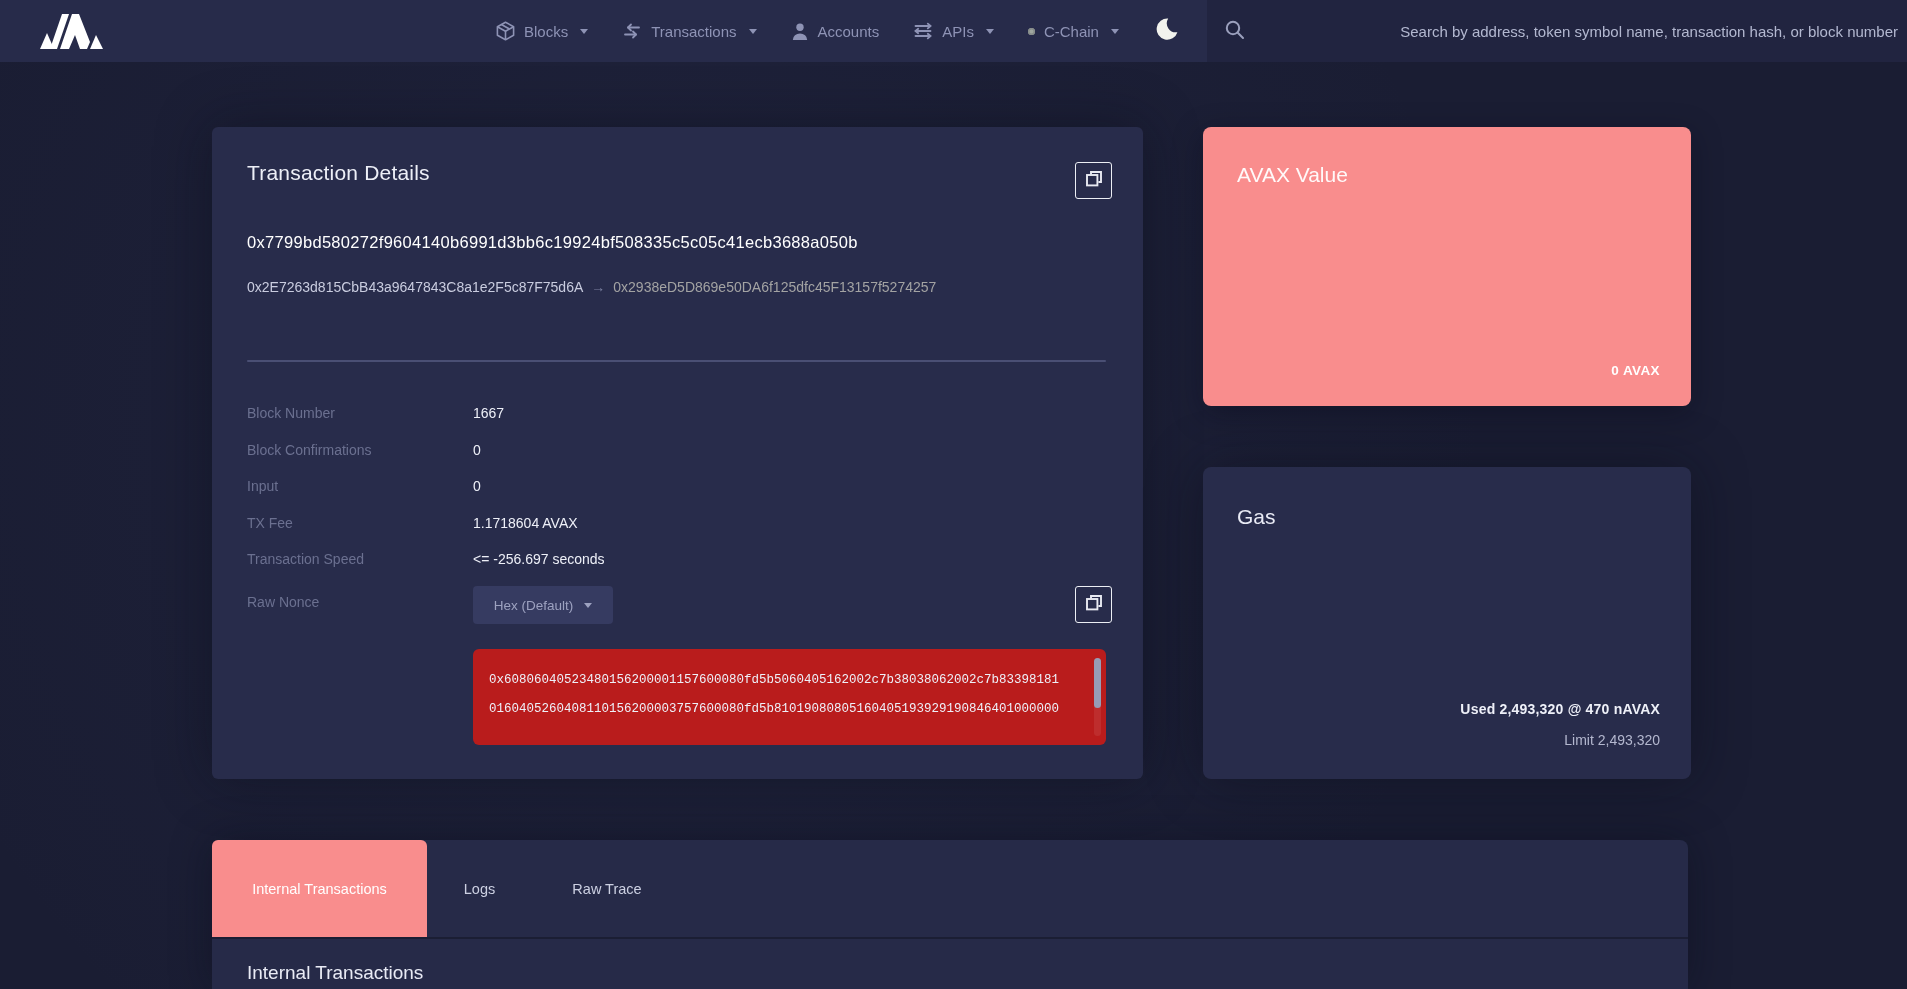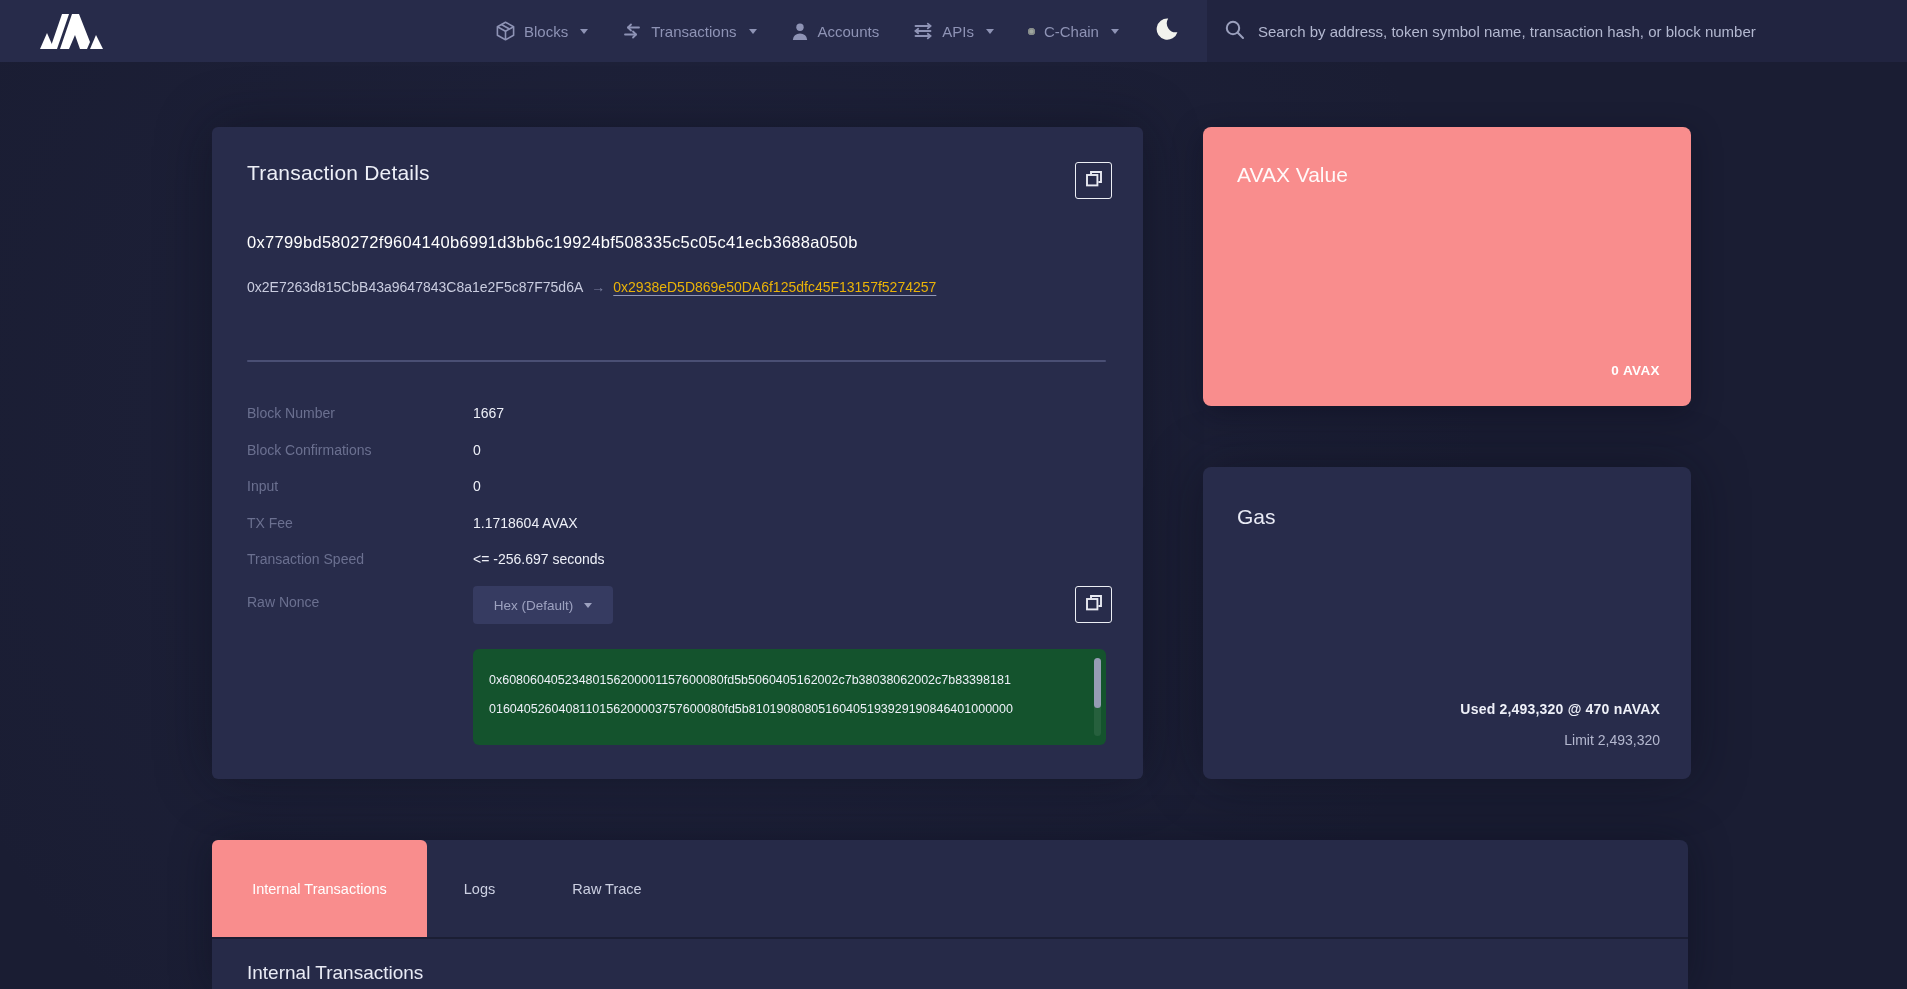--- a/index.html
+++ b/index.html
@@ -16,60 +16,60 @@
   .logo { position:absolute; left:38px; top:12px; width:66px; height:38px; cursor:pointer; }
   .nav-menu { position:absolute; left:496px; top:0; height:62px; display:flex; align-items:center; gap:34px; }
   .nav-item { display:flex; align-items:center; gap:9px; color:#8e93b5; font-size:15px; cursor:pointer; white-space:nowrap; }
   .nav-item svg { display:block; }
   .caret { width:0; height:0; border-left:4.5px solid transparent; border-right:4.5px solid transparent; border-top:5px solid #8e93b5; margin-left:3px; }
   .chain-dot { width:7px; height:7px; border-radius:50%; background:#9fa69f; box-shadow:inset 0 0 0 1.5px #868c8a; }
   .moon-btn { display:flex; align-items:center; cursor:pointer; margin-left:2px; }
   .search { position:absolute; left:1207px; top:0; width:700px; height:62px; background:#212440; display:flex; align-items:center; padding-left:17px; }
   .search input {
     background:transparent; border:none; outline:none; margin-left:13px;
-    color:#a3a3a3; font-size:15px; width:640px; font-family:"Liberation Sans", sans-serif;
+    color:#a3a3a3; font-size:15px; width:640px; font-family:"Liberation Sans", sans-serif;text-align:right;
   }
   .search input::placeholder { color:#b3b8d0; opacity:1; }
 
   
   .card { position:absolute; background:#282c4b; border-radius:6px; box-shadow:0 0 55px rgba(8,10,22,.45); }
   .card-main { left:212px; top:127px; width:931px; height:652px; }
   .card-title { position:absolute; left:35px; top:34px; font-size:21px; color:#edeff7; letter-spacing:.2px; }
 
   .copy-btn {
     position:absolute; width:37px; height:37px; border:1px solid #eceef4; border-radius:3px;
     display:flex; align-items:center; justify-content:center; cursor:pointer; background:transparent;
   }
   .copy-btn-top { top:35px; right:31px; }
   .copy-btn-raw { top:459px; right:31px; }
 
   .tx-hash { position:absolute; left:35px; top:106px; font-size:16.5px; letter-spacing:.3px; color:#ffffff; }
   .tx-addr { position:absolute; left:35px; top:152px; font-size:14px; color:#c9ccdf; }
   .tx-addr .arrow { color:#7b80a0; margin:0 8px; }
-  .tx-addr .to-link { color:#eab308; text-decoration:underline; text-underline-offset:3px; text-decoration-color:#9298b6; cursor:pointer; }
+  .tx-addr .to-link { color:#a3a3a3; text-underline-offset:3px; text-decoration-color:#9298b6; cursor:pointer; }
   .tx-status { position:absolute; left:35px; top:183px; font-size:13.5px; }
   .tx-type { color:#e6837d; }
   .tx-success { color:#2fcb72; margin-left:40px; }
   .tx-time { color:#70759a; margin-left:32px; }
   .divider { position:absolute; left:35px; top:233px; width:859px; height:2px; background:#4a4f74; border-radius:1px; }
 
   .fields { position:absolute; left:35px; top:279px; }
   .frow { display:flex; margin-bottom:22.5px; font-size:14px; line-height:14px; }
   .frow .flabel { width:226px; color:#6b7090; }
   .frow .fvalue { color:#eef0f8; }
 
   .raw-label { position:absolute; left:35px; top:467px; font-size:14px; color:#6b7090; }
   .hex-select {
     position:absolute; left:261px; top:459px; width:140px; height:38px; background:#363b61; border-radius:4px;
     display:flex; align-items:center; justify-content:center; gap:8px; color:#9da2c0; font-size:13.5px; cursor:pointer;
   }
   .hex-select .caret { border-top-color:#9da2c0; }
   .hex-box {
-    position:absolute; left:261px; top:522px; width:633px; height:96px; background:#14532d; border-radius:6px;
-    font-family:Liberation Sans, sans-serif; font-size:12.5px; color:#eef0f8;
+    position:absolute; left:261px; top:522px; width:633px; height:96px; background:#b91c1c; border-radius:6px;
+    font-family:Liberation Mono, monospace; font-size:12.5px; color:#eef0f8;
     padding:17px 26px 0 16px; line-height:29px; white-space:nowrap; overflow:hidden;
   }
   .hex-track { position:absolute; right:5px; top:9px; width:7px; height:78px; background:rgba(255,255,255,.08); border-radius:4px; }
   .hex-thumb { position:absolute; right:5px; top:9px; width:7px; height:50px; background:#979cb5; border-radius:4px; cursor:pointer; }
 
   
   .card-avax { left:1203px; top:127px; width:488px; height:279px; background:#f98d8d; border-radius:8px; box-shadow:0 8px 30px rgba(8,10,22,.35); }
   .avax-title { position:absolute; left:34px; top:36px; font-size:21px; color:rgba(255,255,255,.95); }
   .avax-value { position:absolute; right:31px; bottom:28px; font-size:13.5px; font-weight:bold; letter-spacing:.4px; color:#ffffff; }
 

